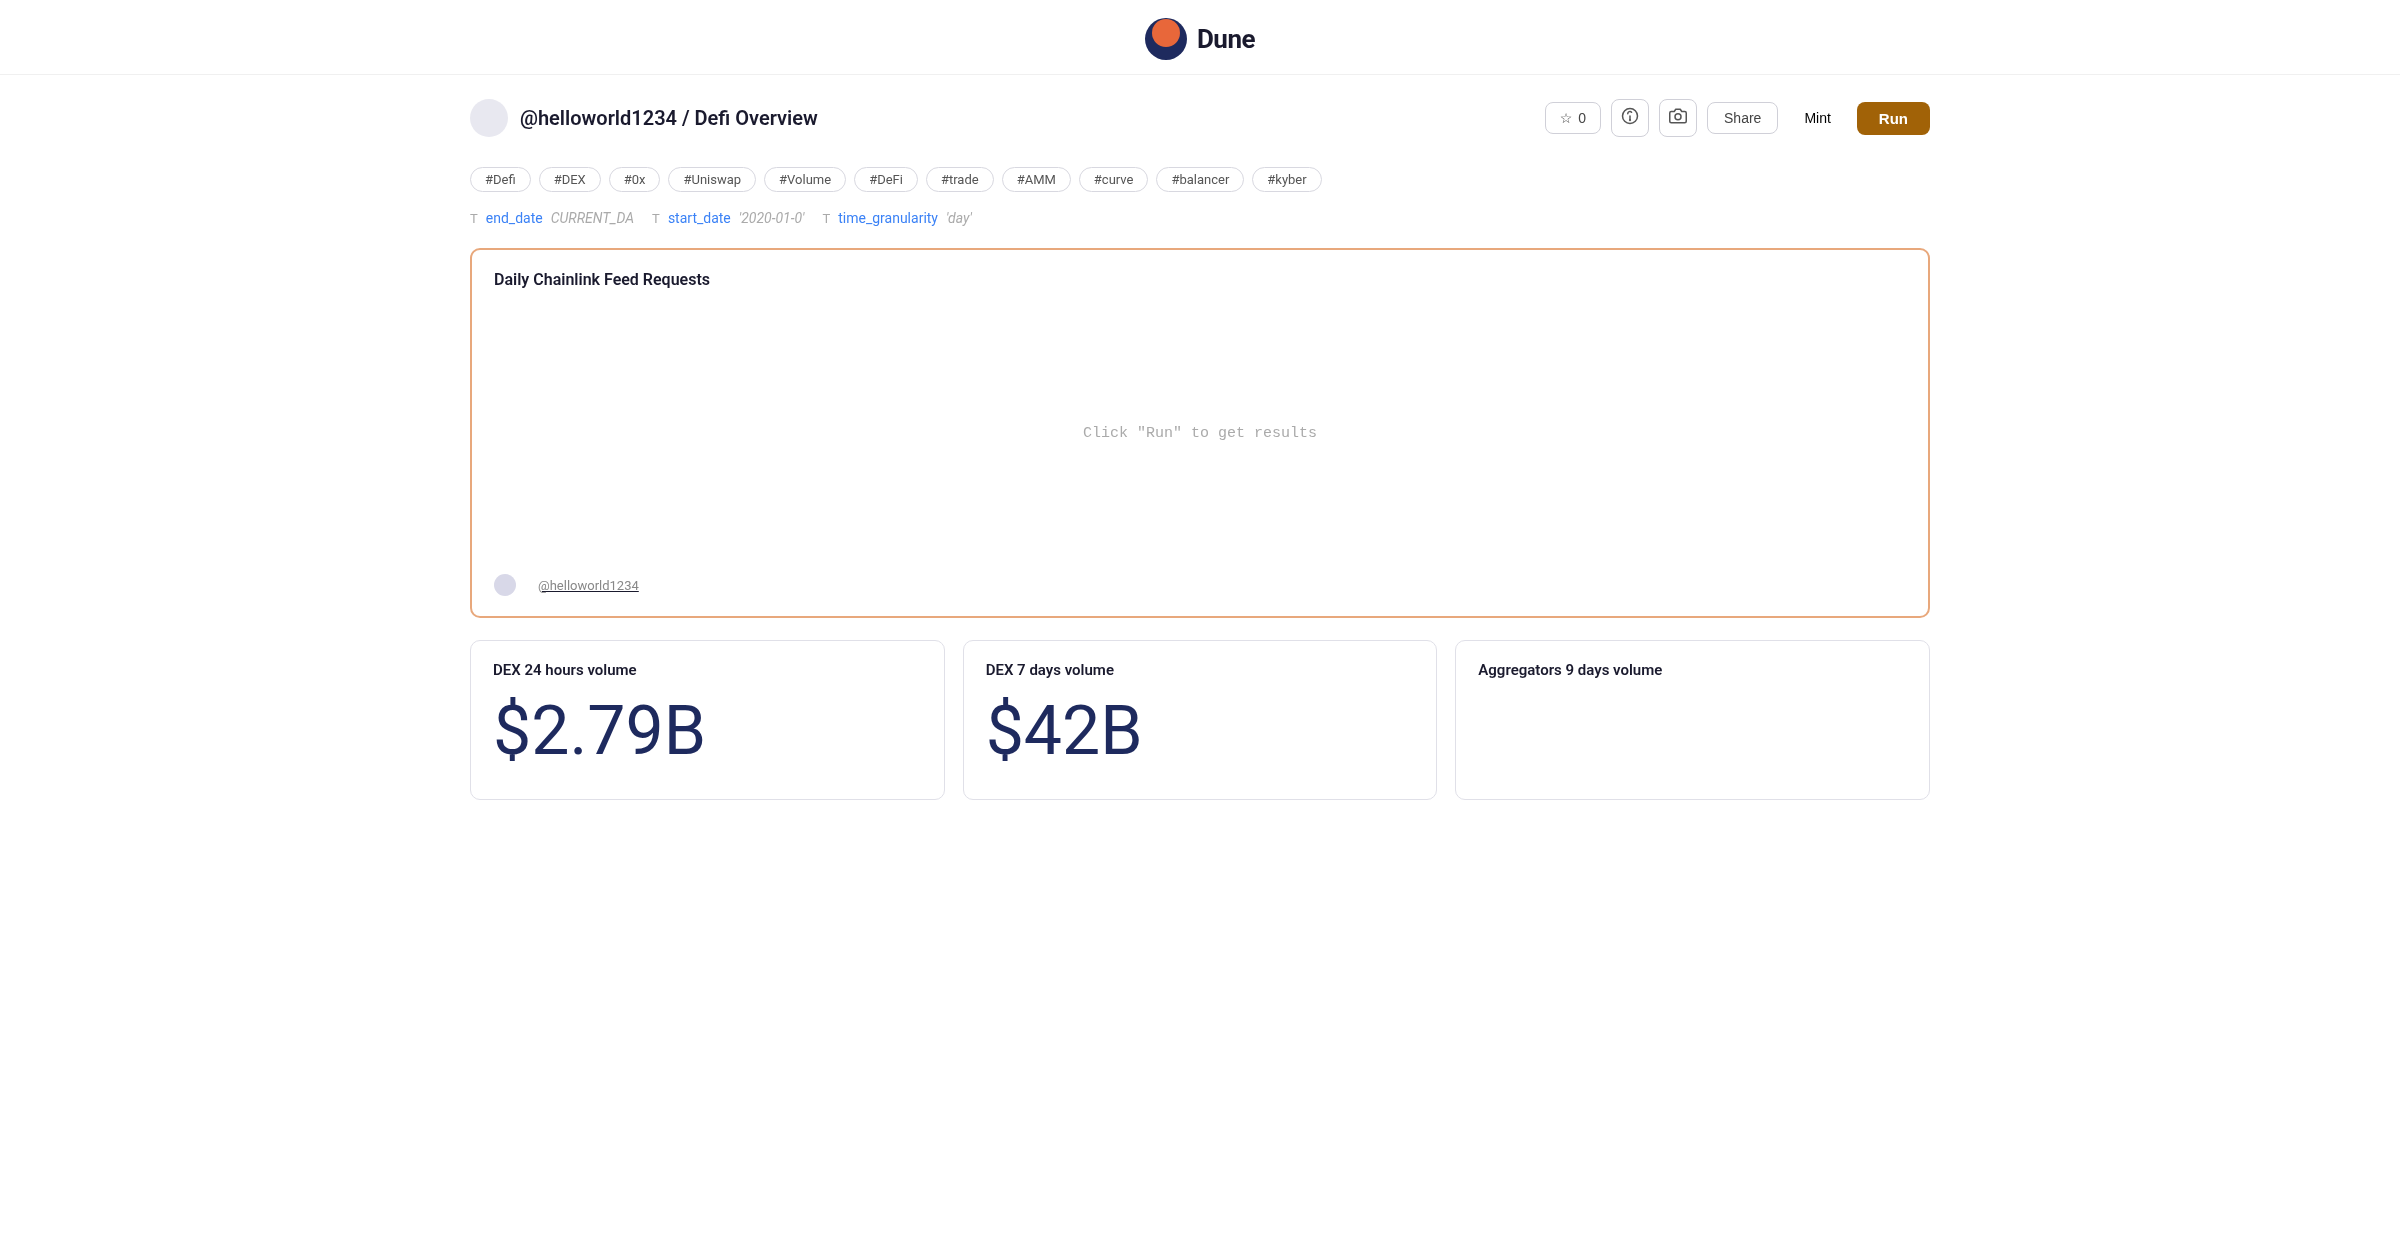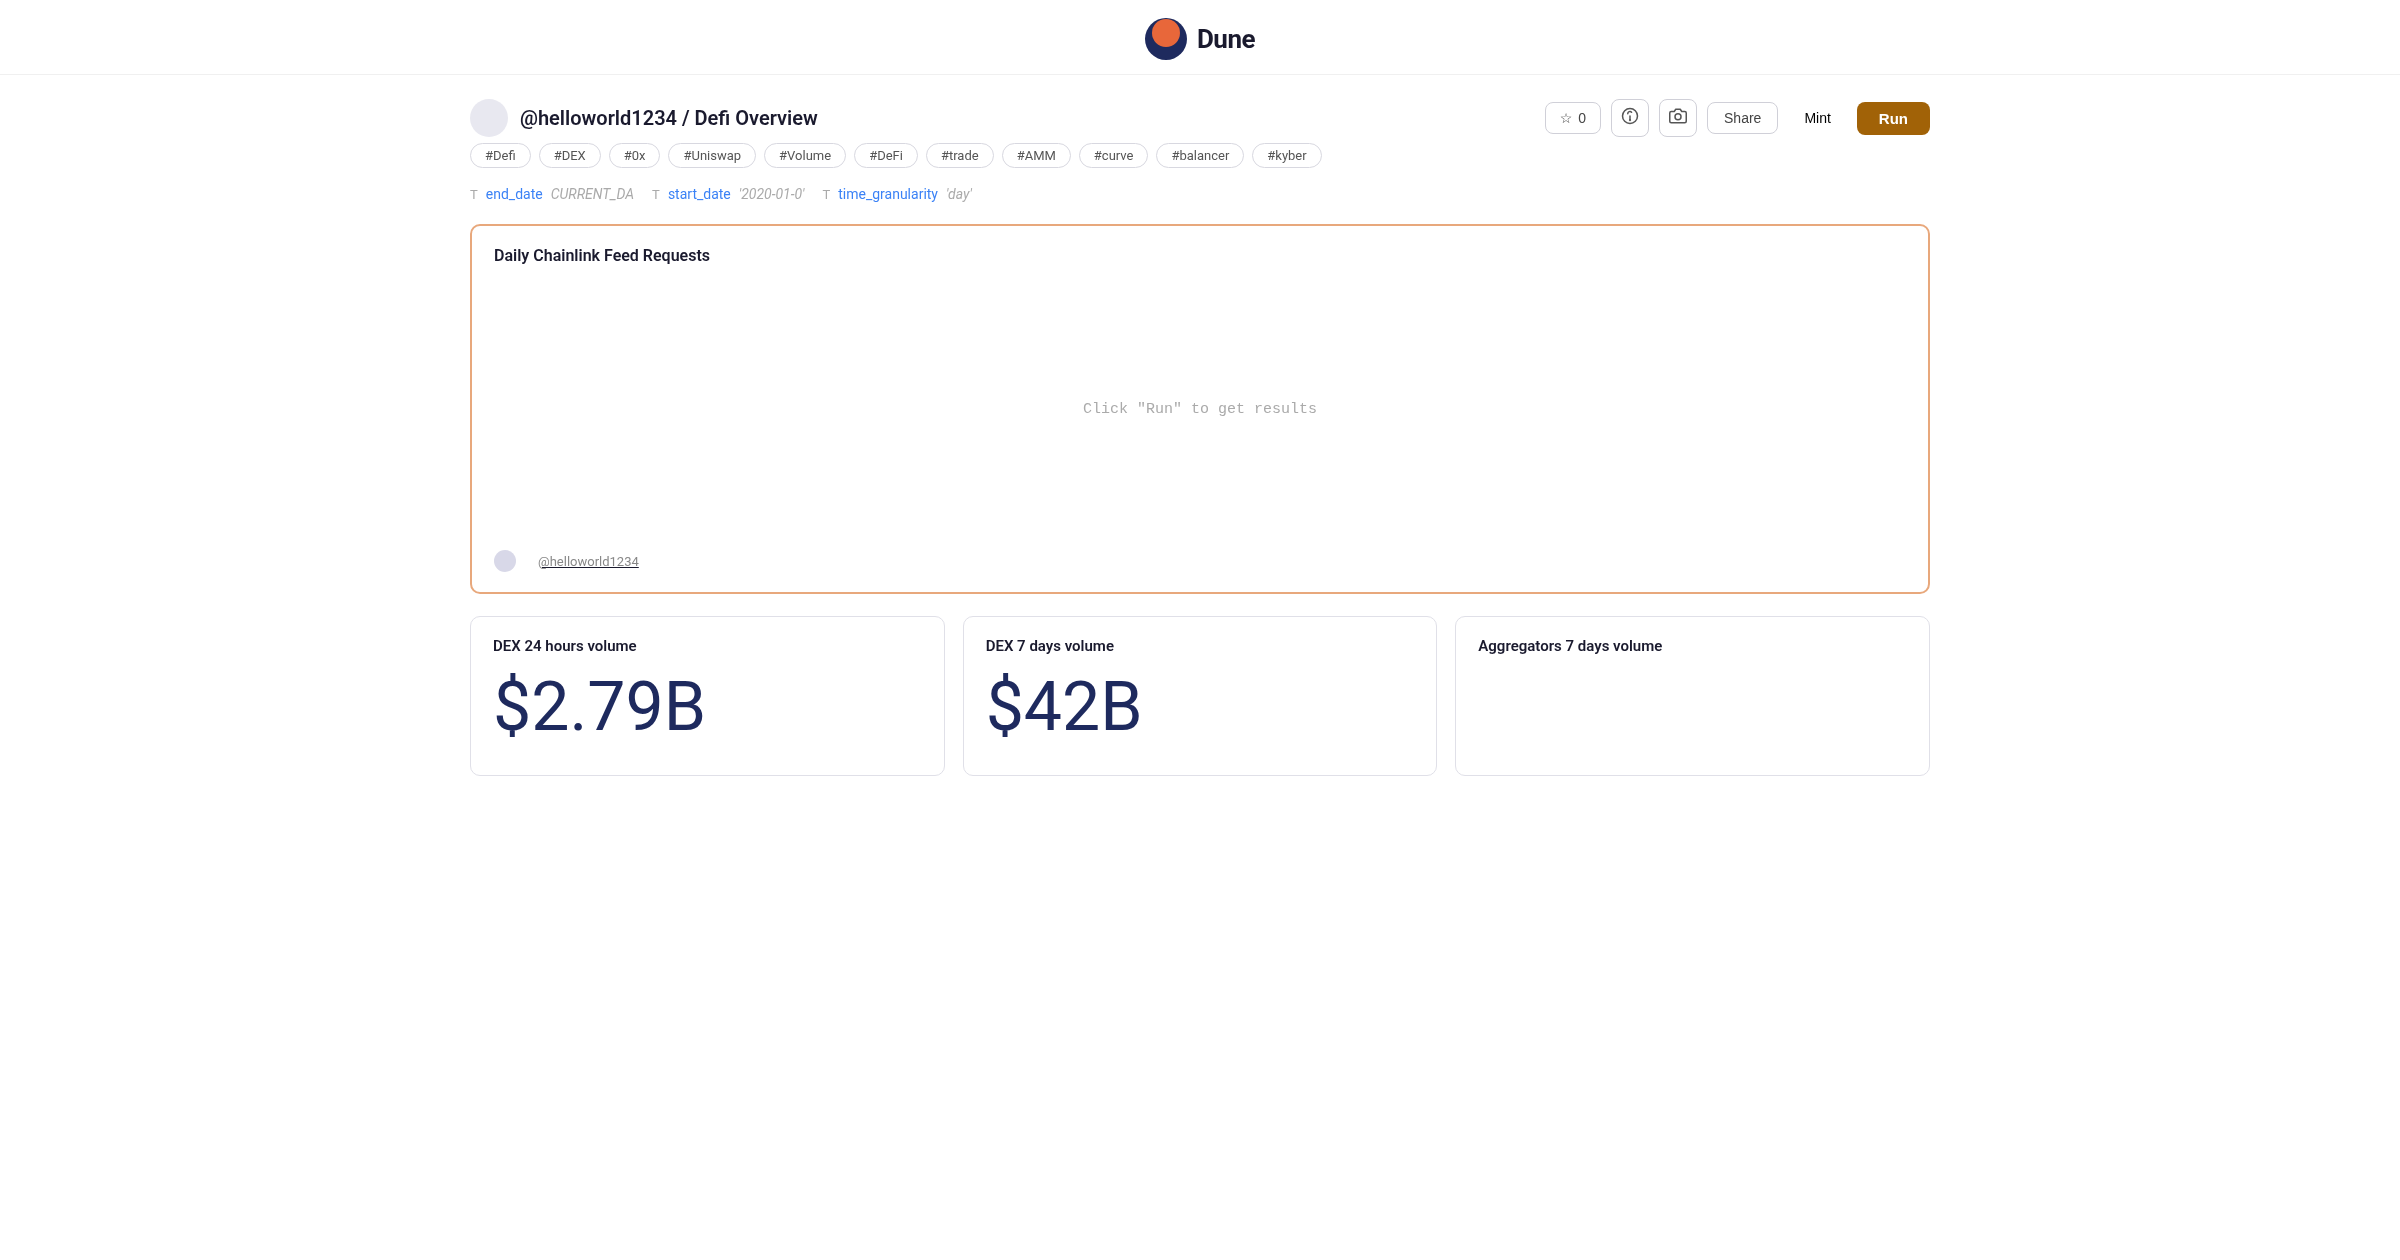--- a/index.html
+++ b/index.html
@@ -40,21 +40,21 @@
       max-width: 1540px;
       margin: 0 auto;
       padding: 24px 40px;
     }
 
     
     .title-row {
       display: flex;
       align-items: center;
       justify-content: space-between;
-      margin-bottom: 6px;
+      margin-bottom: 30px;
       gap: 39px;
     }
     .title-left {
       display: flex;
       align-items: center;
       gap: 12px;
     }
     .user-avatar {
       width: 38px;
       height: 38px;
@@ -346,18 +346,18 @@
   <div class="metrics-row">
     <div class="metric-card">
       <div class="metric-title">DEX 24 hours volume</div>
       <div class="metric-value">$2.79B</div>
     </div>
     <div class="metric-card">
       <div class="metric-title">DEX 7 days volume</div>
       <div class="metric-value">$42B</div>
     </div>
     <div class="metric-card">
-      <div class="metric-title">Aggregators 7 days volume</div>
+      <div class="metric-title">Aggregators 9 days volume</div>
       <div class="metric-value"></div>
     </div>
   </div>
 
 </div>
 
 </body></html>

